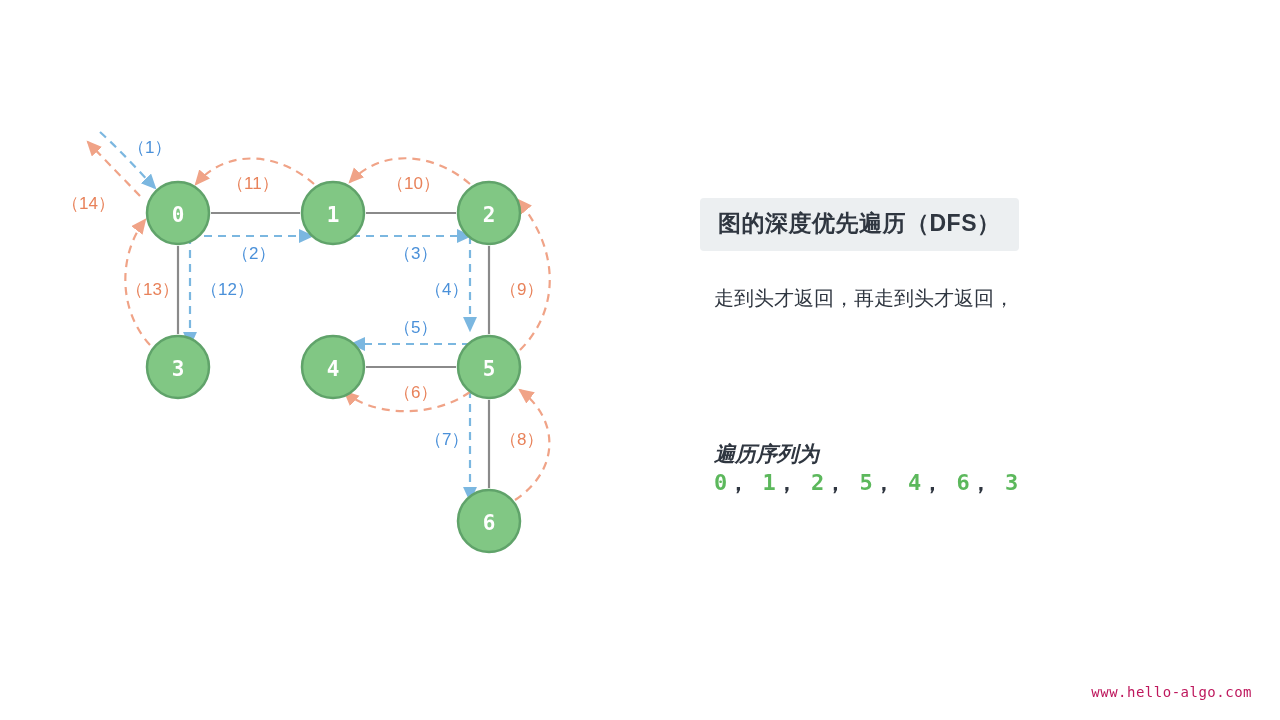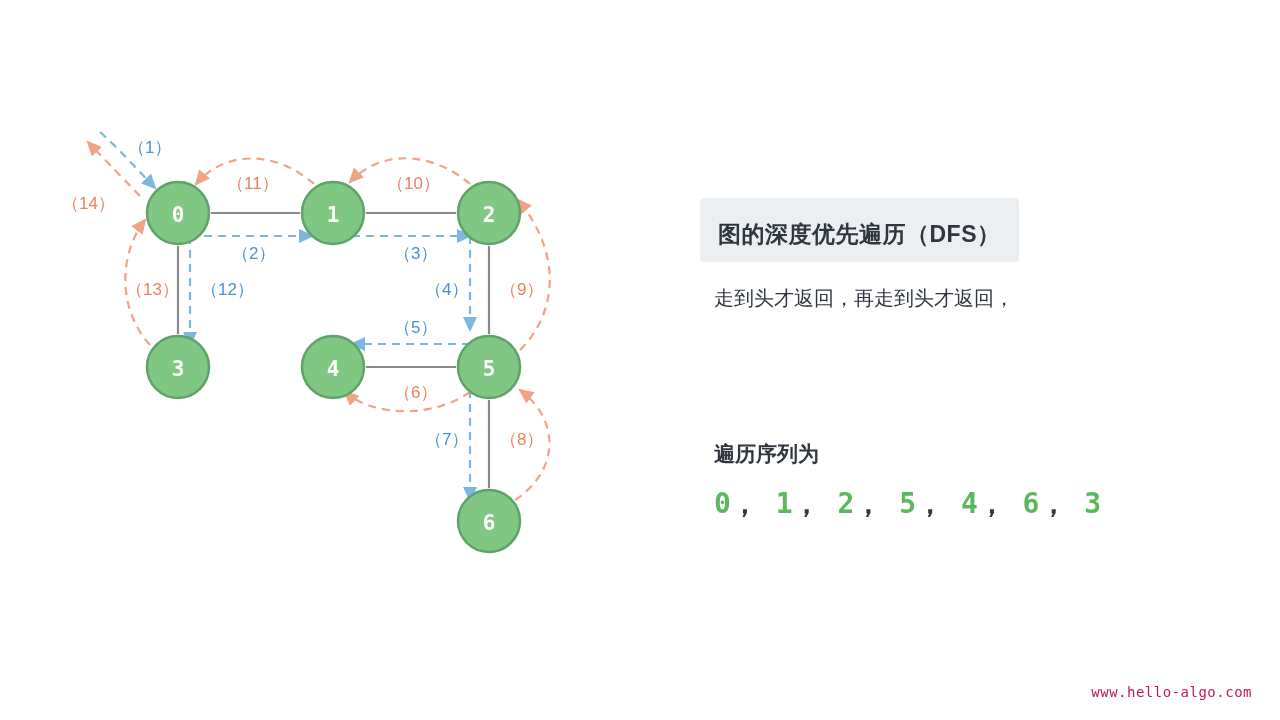--- a/index.html
+++ b/index.html
@@ -19,21 +19,21 @@
     left: 0;
     top: 0;
     width: 1280px;
     height: 720px;
   }
   .panel-title {
     position: absolute;
     left: 700px;
     top: 198px;
     background: #eceff1;
-    padding: 21px 18px 12px 18px;
+    padding: 10px 18px 12px 18px;
     border-radius: 4px;
     font-size: 23px;
     font-weight: bold;
     color: #2f3640;
     letter-spacing: 0.5px;
     white-space: nowrap;
   }
   .desc {
     position: absolute;
     left: 714px;
@@ -61,27 +61,28 @@
     margin: 0 8px;
   }
   .seq-title {
     position: absolute;
     left: 714px;
     top: 440px;
     font-size: 21px;
     font-weight: bold;
     color: #2f3640;
     white-space: nowrap;
+    font-style: italic;
   }
   .seq-values {
     position: absolute;
     left: 714px;
-    top: 485px;
+    top: 468px;
     font-family: "DejaVu Sans Mono", monospace;
-    font-size: 28px;
+    font-size: 22px;
     font-weight: bold;
     color: #2f3640;
     white-space: nowrap;
   }
   .seq-values .v { color: #5cb85c; }
   .seq-values .sep { color: #2f3640; font-family: "Liberation Sans", sans-serif; font-weight: bold; }
   .watermark {
     position: absolute;
     right: 28px;
     bottom: 20px;

